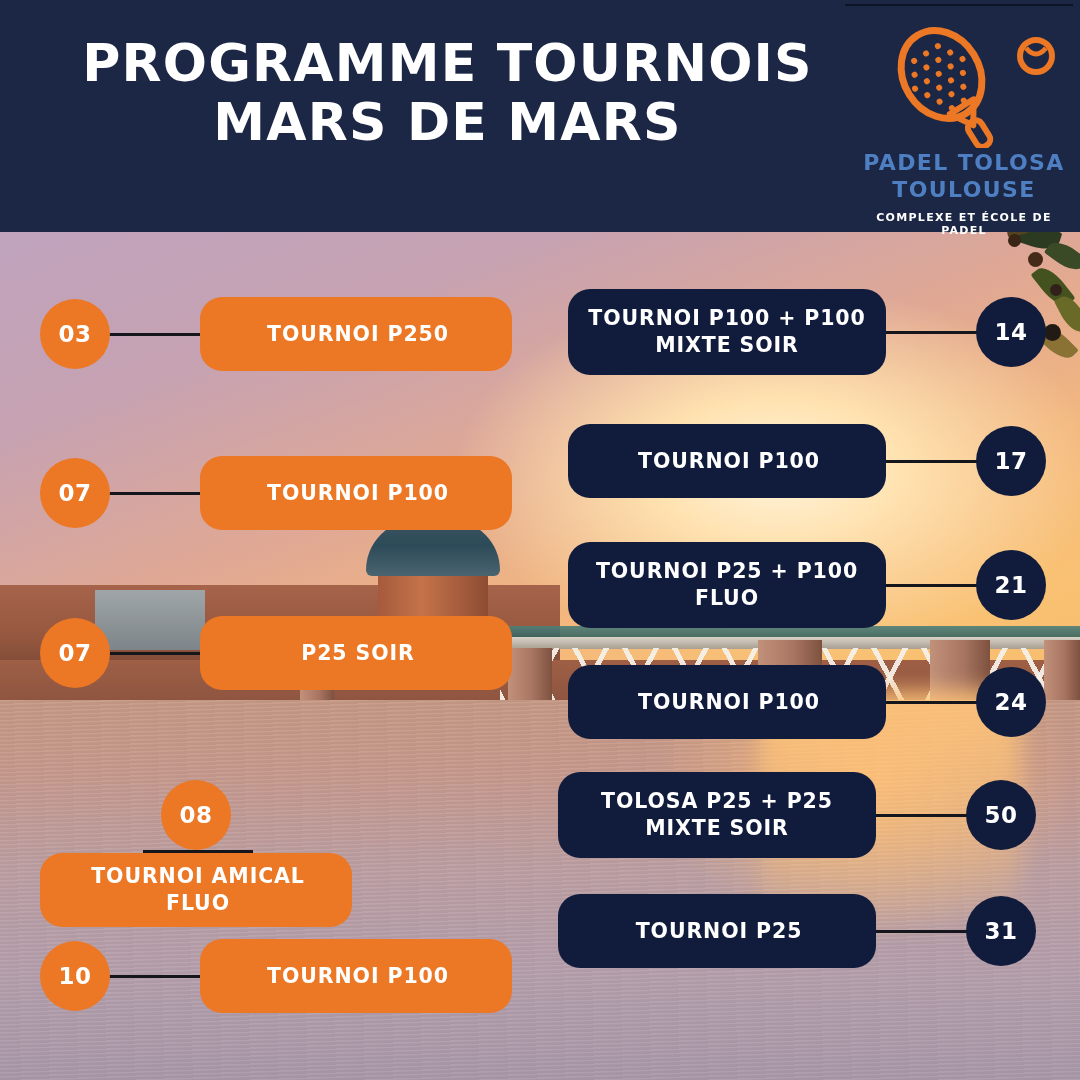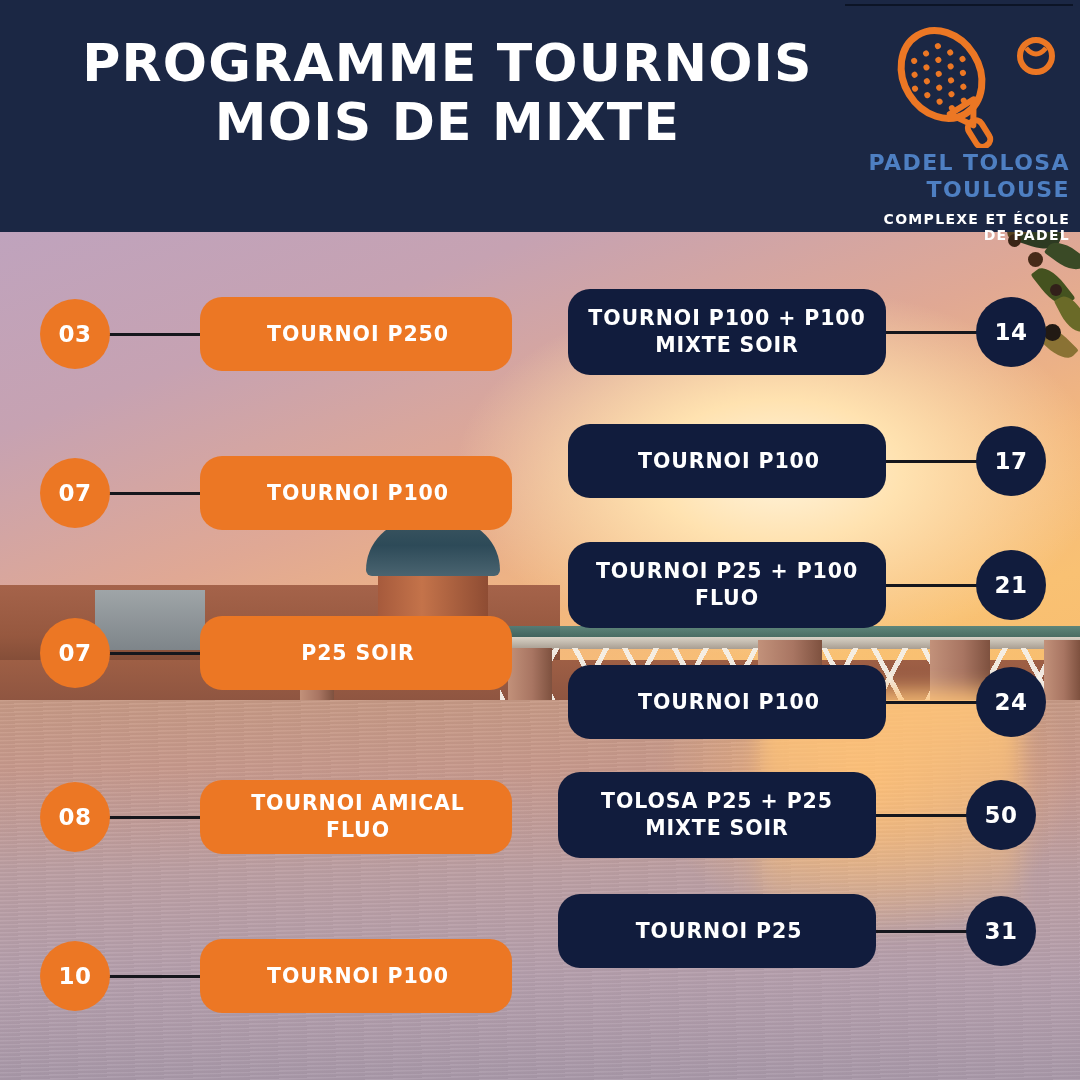--- a/index.html
+++ b/index.html
@@ -109,29 +109,29 @@
   .title{
     position:absolute;left:40px;top:34px;width:815px;
     color:#ffffff;text-align:center;
     font-family:"DejaVu Sans", sans-serif;
     font-weight:bold;font-size:52px;line-height:1.13;
     letter-spacing:1.2px;
   }
   .title .l2{display:block;}
 
   
-  .logo{position:absolute;left:858px;top:20px;width:212px;height:205px;text-align:right;}
+  .logo{position:absolute;left:858px;top:20px;width:212px;height:205px;text-align:center;}
   .logo-mark{position:relative;width:212px;height:128px;}
   .logo-name{
     color:#4e7fc2;font-family:"DejaVu Sans", sans-serif;font-weight:bold;
     font-size:22px;letter-spacing:1.4px;line-height:1.22;margin-top:2px;
   }
   .logo-sub{
     color:#ffffff;font-family:"DejaVu Sans", sans-serif;font-weight:bold;
-    font-size:14px;letter-spacing:1.3px;margin-top:7px;
+    font-size:11px;letter-spacing:1.3px;margin-top:7px;
   }
 
   
   .row{position:absolute;display:flex;align-items:center;}
   .row.left{left:40px;}
   .row.right{left:558px;}
 
   .badge{
     width:70px;height:70px;border-radius:50%;
     display:flex;align-items:center;justify-content:center;
@@ -194,21 +194,21 @@
       <div class="berry" style="left:90px;top:52px;width:12px;height:12px;background:#32201a;"></div>
       <div class="berry" style="left:84px;top:92px;width:17px;height:17px;background:#221a14;"></div>
     </div>
   </div>
 
   <div class="header">
     <div class="top-rule"></div>
 
     <div class="title">
       <span class="l1">PROGRAMME TOURNOIS</span>
-      <span class="l2">MOIS DE MIXTE</span>
+      <span class="l2">MARS DE MARS</span>
     </div>
 
     <div class="logo">
       <div class="logo-mark">
         <svg width="212" height="128" viewBox="0 0 212 128" aria-hidden="true">
           <g transform="rotate(-32 106 64)">
             <ellipse cx="92" cy="44" rx="38" ry="46" fill="none" stroke="#ec7724" stroke-width="7"></ellipse>
             <g fill="#ec7724">
               <circle cx="76" cy="18" r="3"></circle>
                 <circle cx="90" cy="18" r="3"></circle>
@@ -258,21 +258,21 @@
     <div class="connector l"></div>
     <div class="pill orange h1">TOURNOI P100</div>
   </div>
 
   <div class="row left" style="top:616px;">
     <div class="badge orange">07</div>
     <div class="connector l"></div>
     <div class="pill orange h1">P25 SOIR</div>
   </div>
 
-  <div class="row left" style="top:780px;">
+  <div class="row left" style="top:780px;flex-direction:column;">
     <div class="badge orange">08</div>
     <div class="connector l"></div>
     <div class="pill orange h1">TOURNOI AMICAL FLUO</div>
   </div>
 
   <div class="row left" style="top:939px;">
     <div class="badge orange">10</div>
     <div class="connector l"></div>
     <div class="pill orange h1">TOURNOI P100</div>
   </div>

